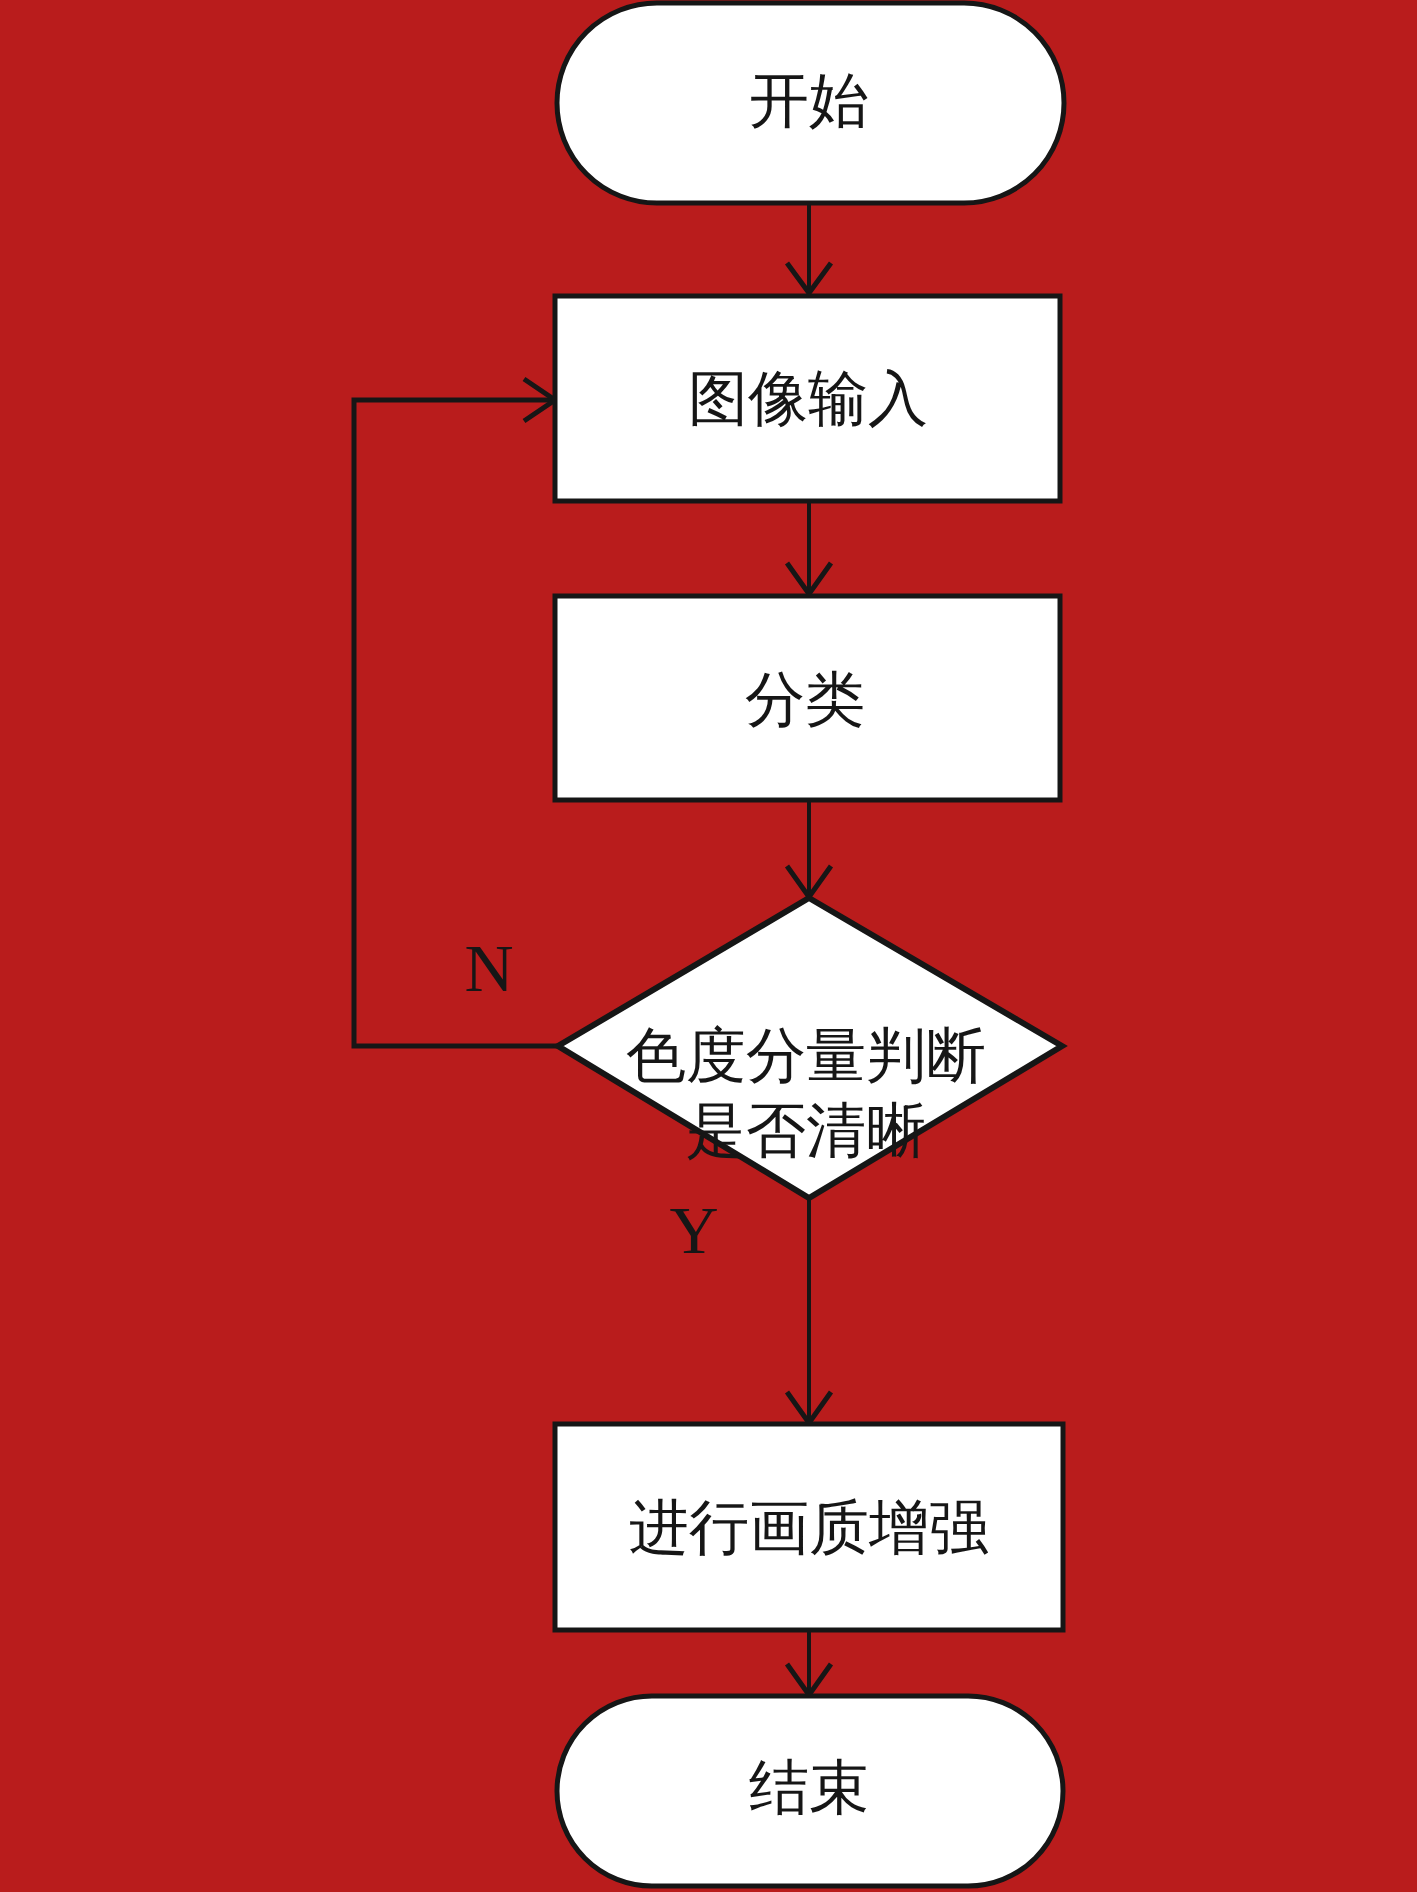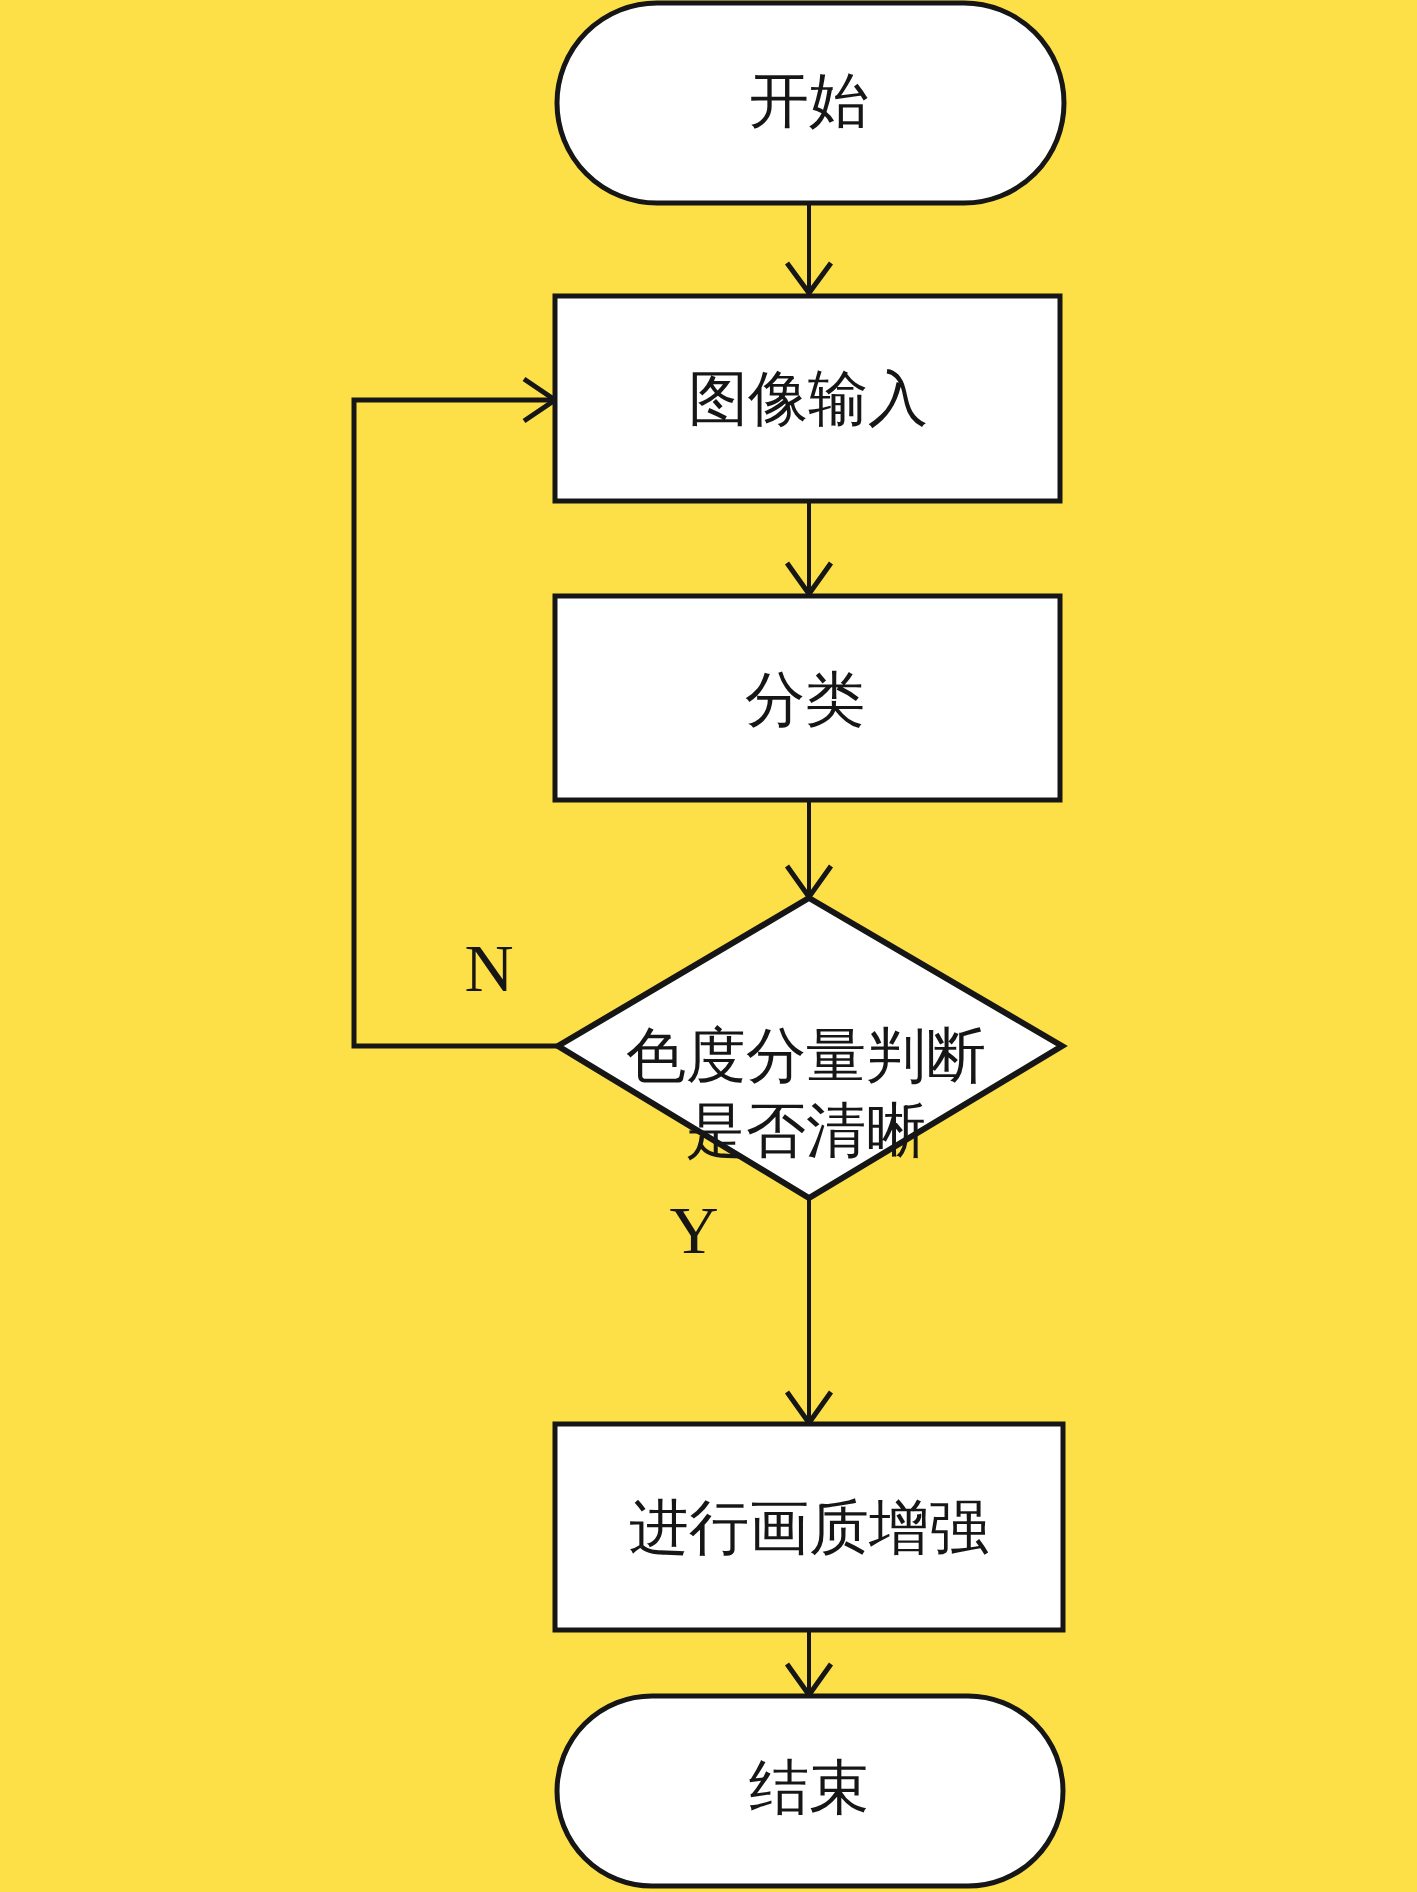--- a/index.html
+++ b/index.html
@@ -4,21 +4,21 @@
 <style>
   html, body {
     margin: 0;
     padding: 0;
     background: #ffffff;
   }
   .canvas {
     position: relative;
     width: 1417px;
     height: 1892px;
-    background: #fde047;
+    background: #b91c1c;
     overflow: hidden;
   }
   .canvas svg {
     position: absolute;
     left: 0;
     top: 0;
     width: 1417px;
     height: 1892px;
   }
   .shape {

